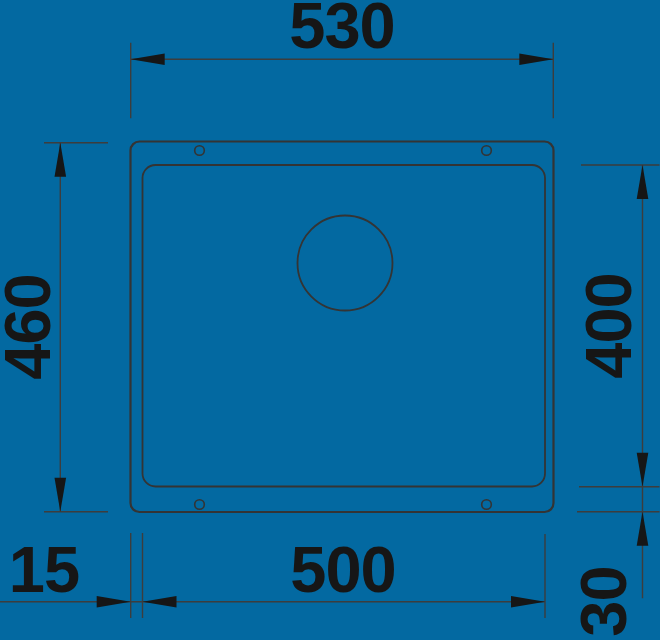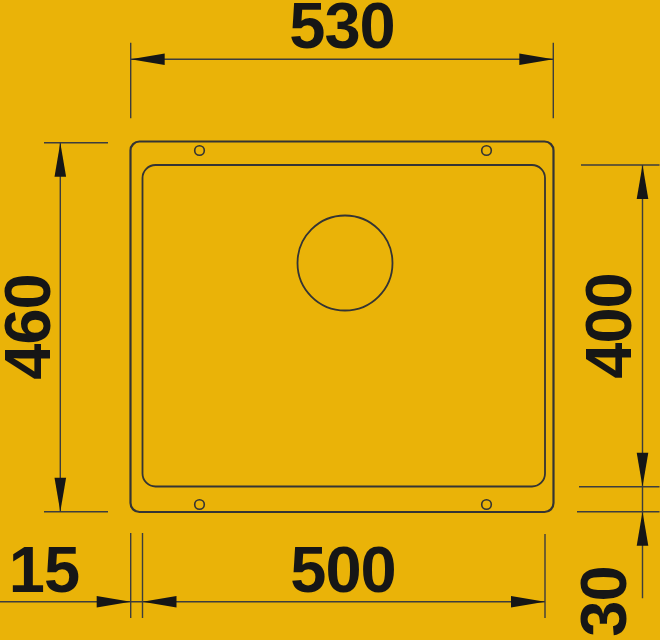--- a/index.html
+++ b/index.html
@@ -4,21 +4,21 @@
 <style>
   html, body {
     margin: 0;
     padding: 0;
     background: #ffffff;
   }
   #stage {
     position: relative;
     width: 660px;
     height: 640px;
-    background: #eab308;
+    background: #0369a1;
     overflow: hidden;
   }
   svg {
     display: block;
   }
   .dim-label {
     font-family: "Liberation Sans", "DejaVu Sans", sans-serif;
     font-weight: 700;
     font-size: 65px;
     letter-spacing: -1px;

